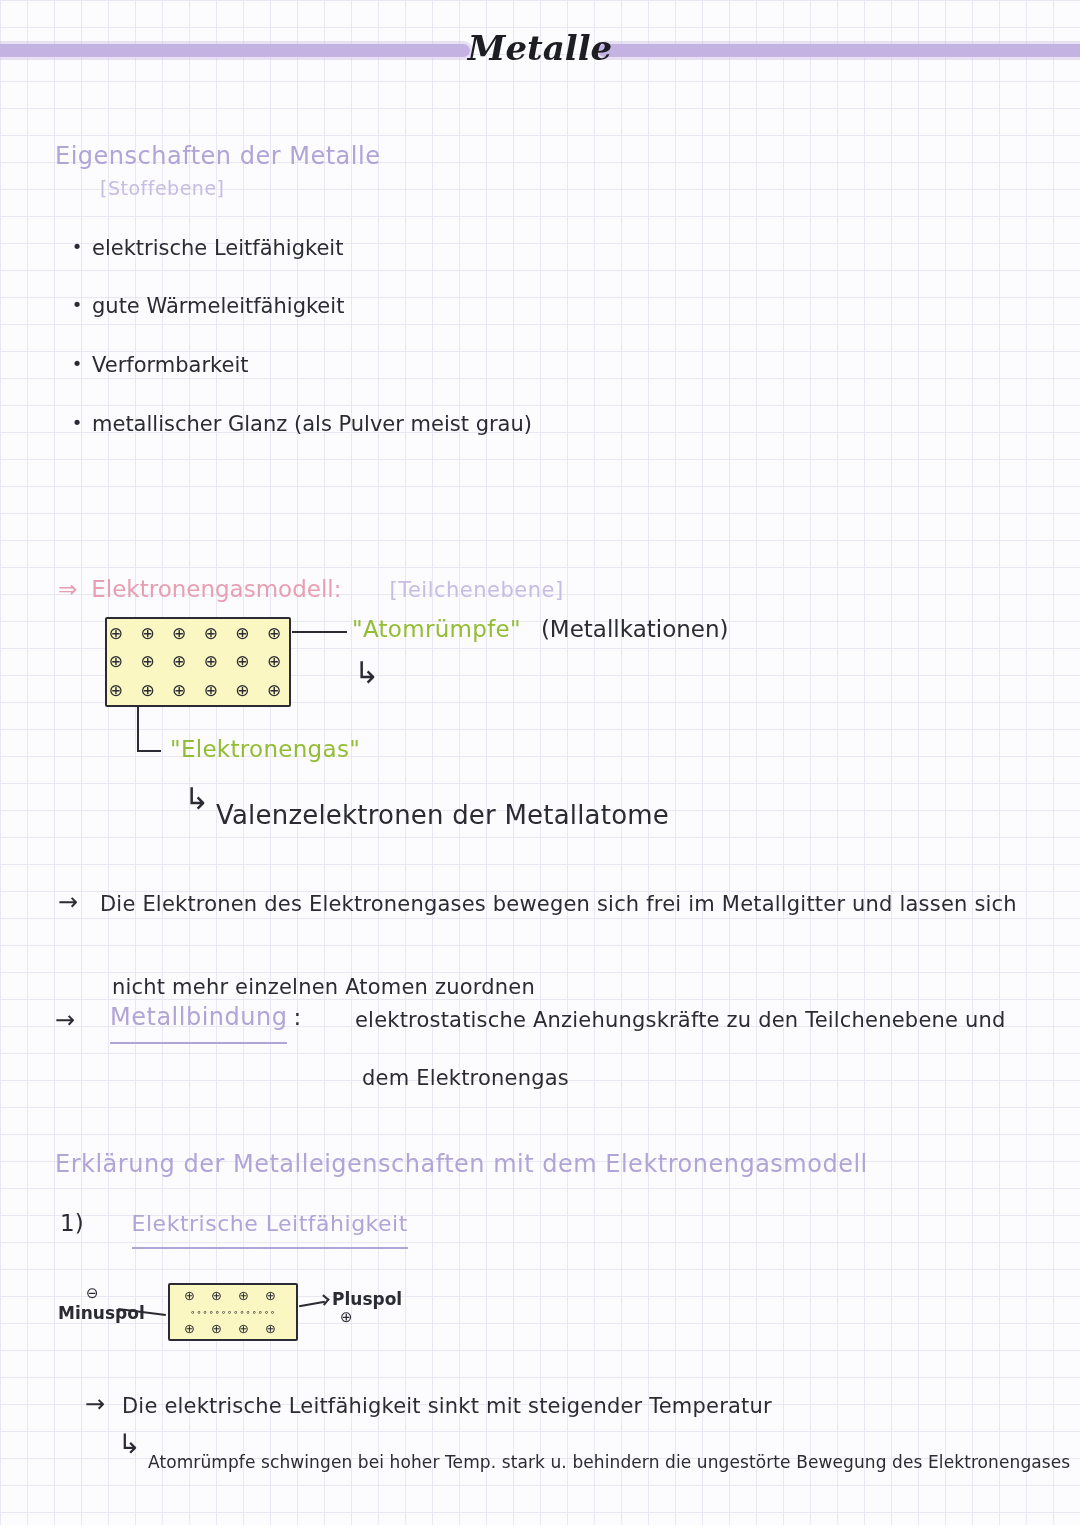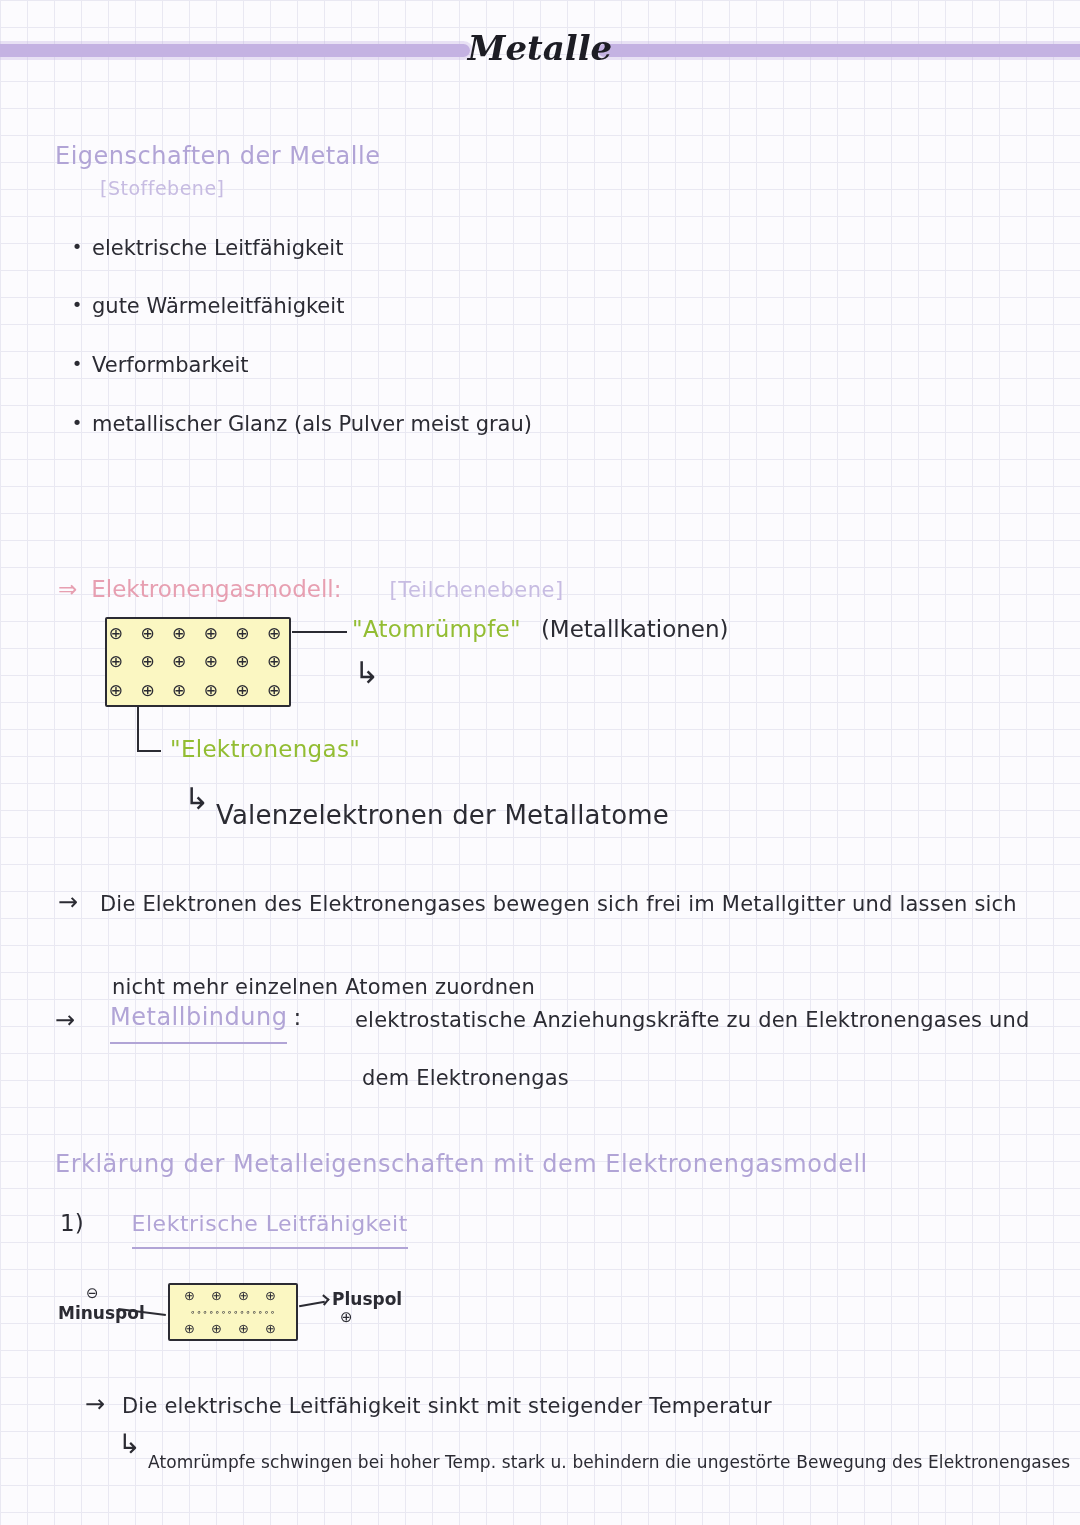--- a/index.html
+++ b/index.html
@@ -141,21 +141,21 @@
 
   <div class="abs arrow-glyph" style="left:58px;top:888px;">→</div>
   <div class="abs body-text" style="left:100px;top:892px;">Die Elektronen des Elektronengases bewegen sich frei im Metallgitter und lassen sich</div>
   <div class="abs body-text" style="left:112px;top:947px;margin-top:28px;">nicht mehr einzelnen Atomen zuordnen</div>
 
   <div class="abs arrow-glyph" style="left:55px;top:1006px;">→</div>
   <div class="abs" style="left:110px;top:1003px;display:flex;align-items:baseline;">
     <span class="purple-term underlined">Metallbindung</span>
     <span class="ink" style="font-size:23px;margin-left:6px;">:</span>
   </div>
-  <div class="abs body-text" style="left:355px;top:1008px;">elektrostatische Anziehungskräfte zu den Elektronengases und</div>
+  <div class="abs body-text" style="left:355px;top:1008px;">elektrostatische Anziehungskräfte zu den Teilchenebene und</div>
   <div class="abs body-text" style="left:362px;top:1066px;">dem Elektronengas</div>
 
   <div class="abs heading" style="left:55px;top:1150px;">Erklärung der Metalleigenschaften mit dem Elektronengasmodell</div>
   <div class="abs" style="left:60px;top:1210px;display:flex;align-items:baseline;">
     <span class="ink" style="font-size:23px;">1)</span>
     <span class="purple-term underlined" style="font-size:22px;margin-left:48px;">Elektrische Leitfähigkeit</span>
   </div>
 
   <div class="abs pol-symbol" style="left:86px;top:1284px;">⊖</div>
   <div class="abs pol-label" style="left:58px;top:1303px;">Minuspol</div>

